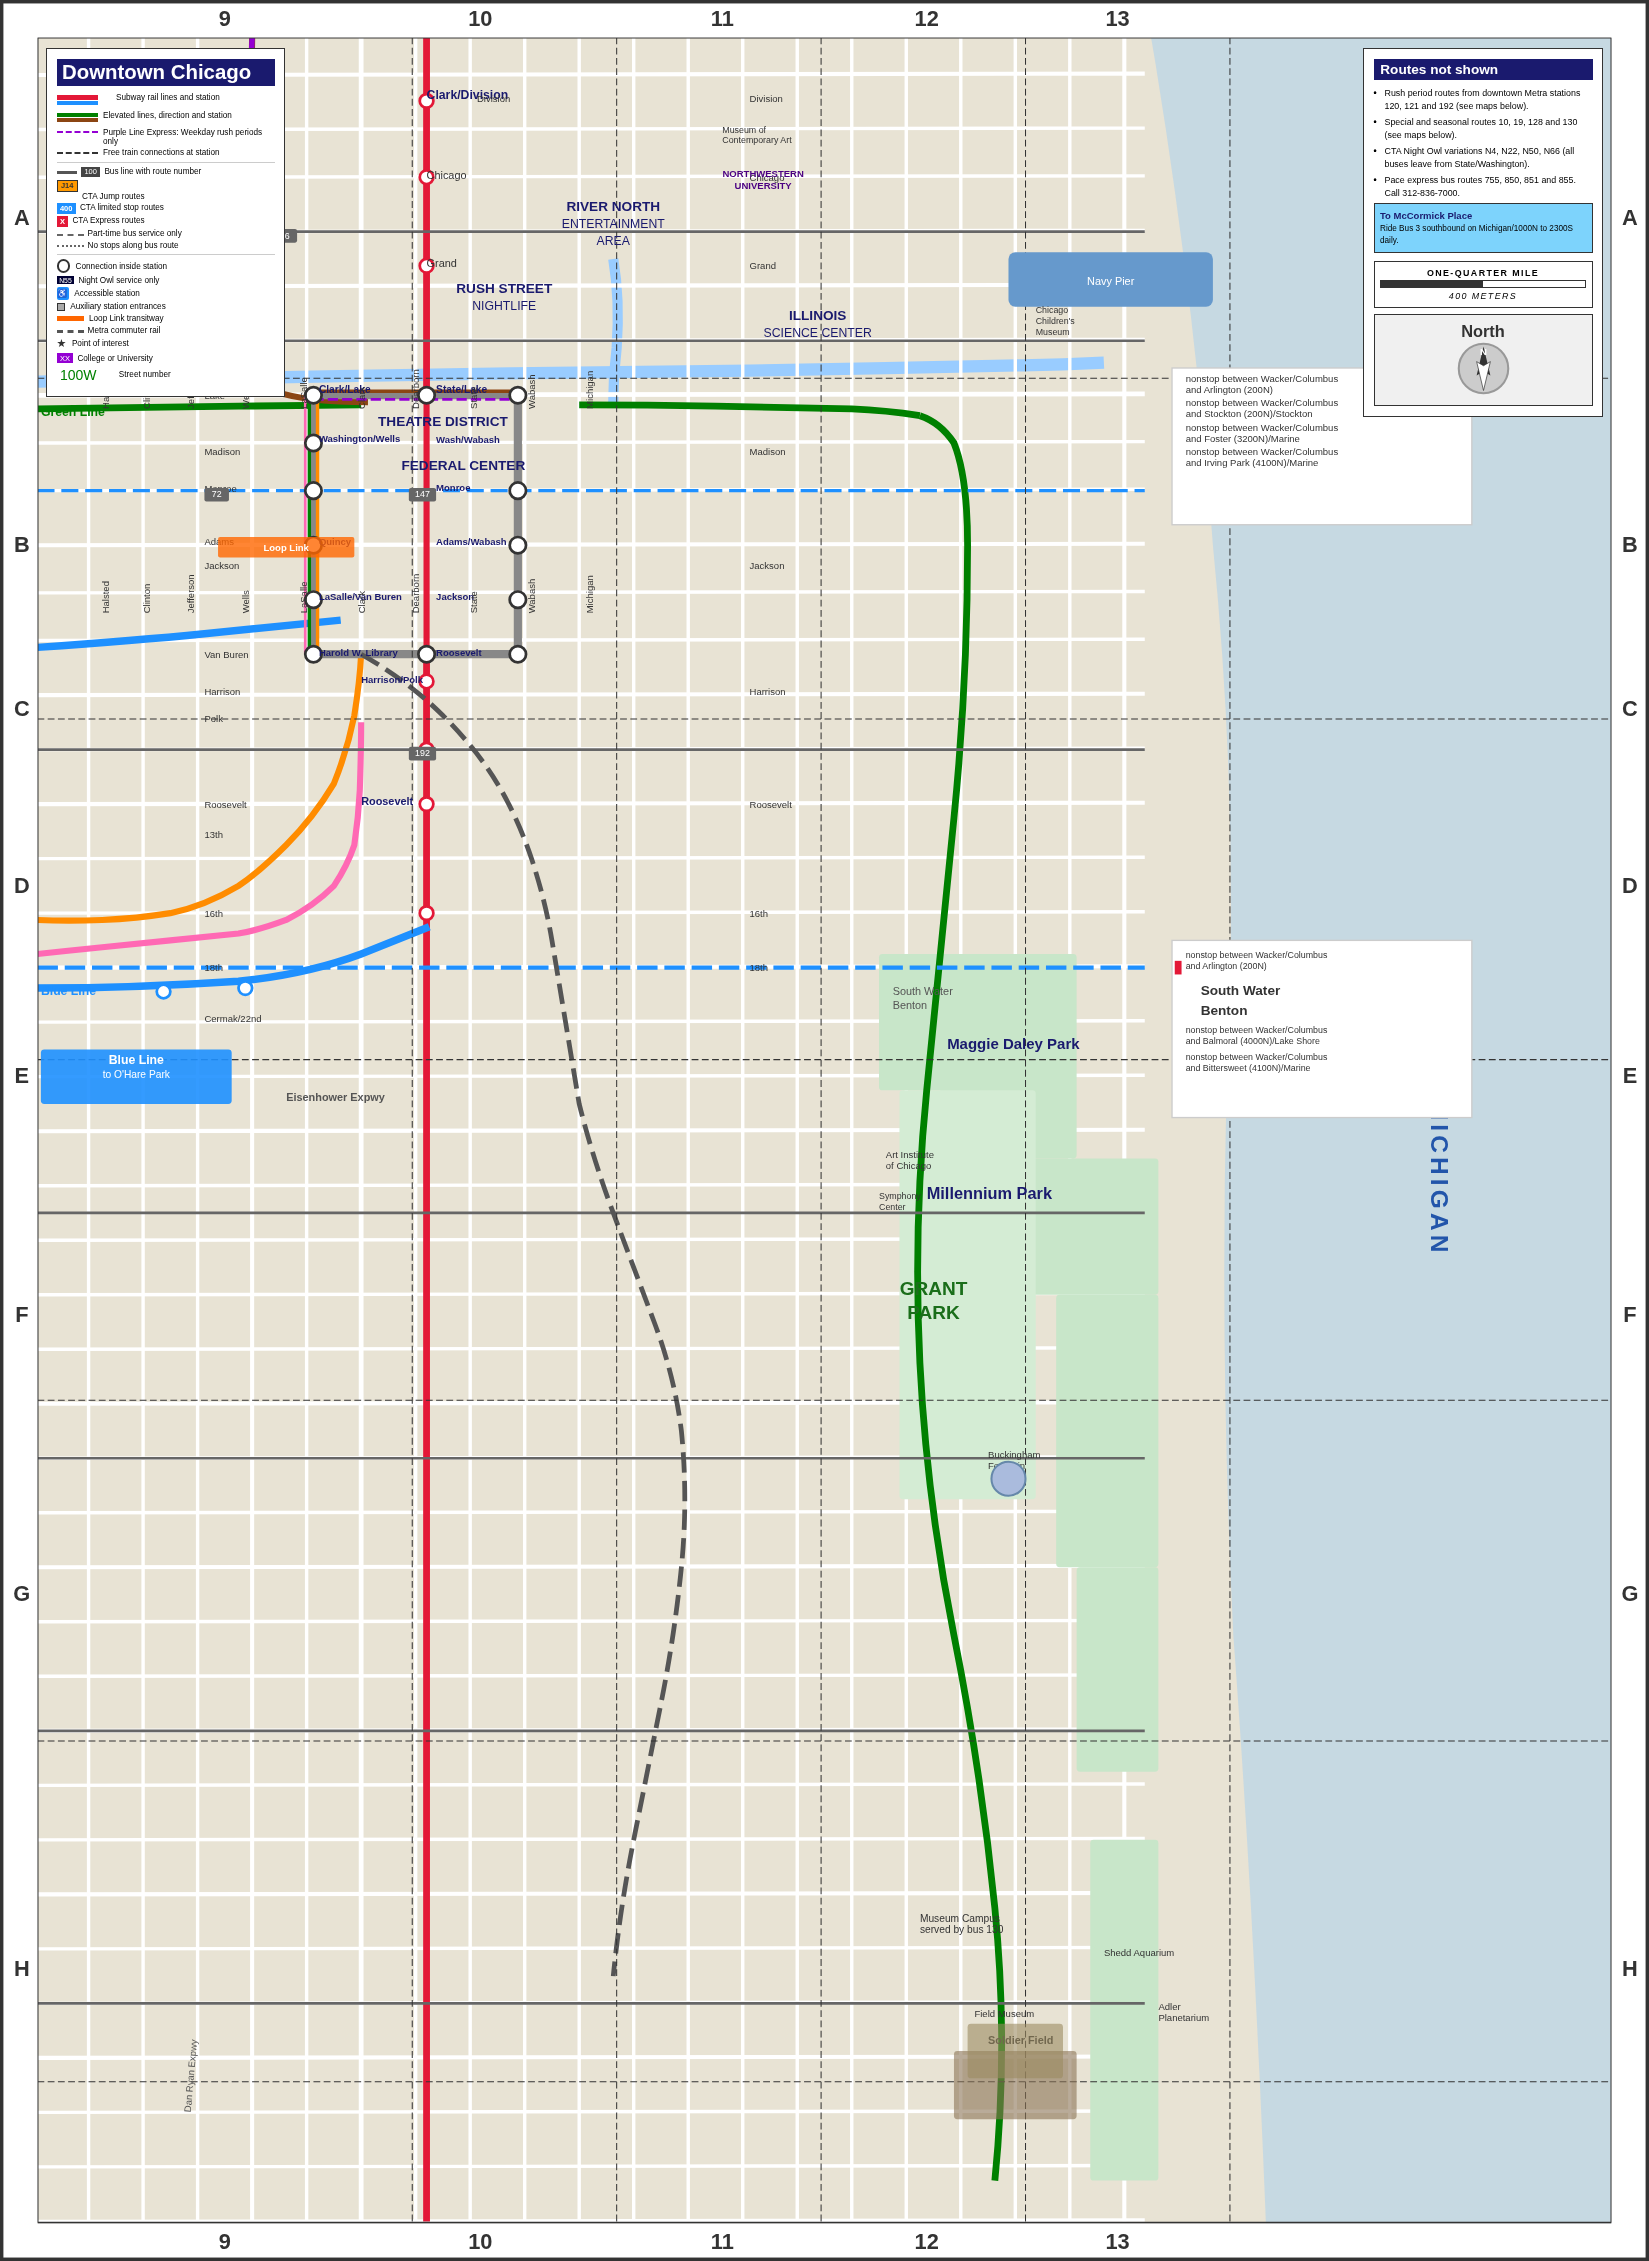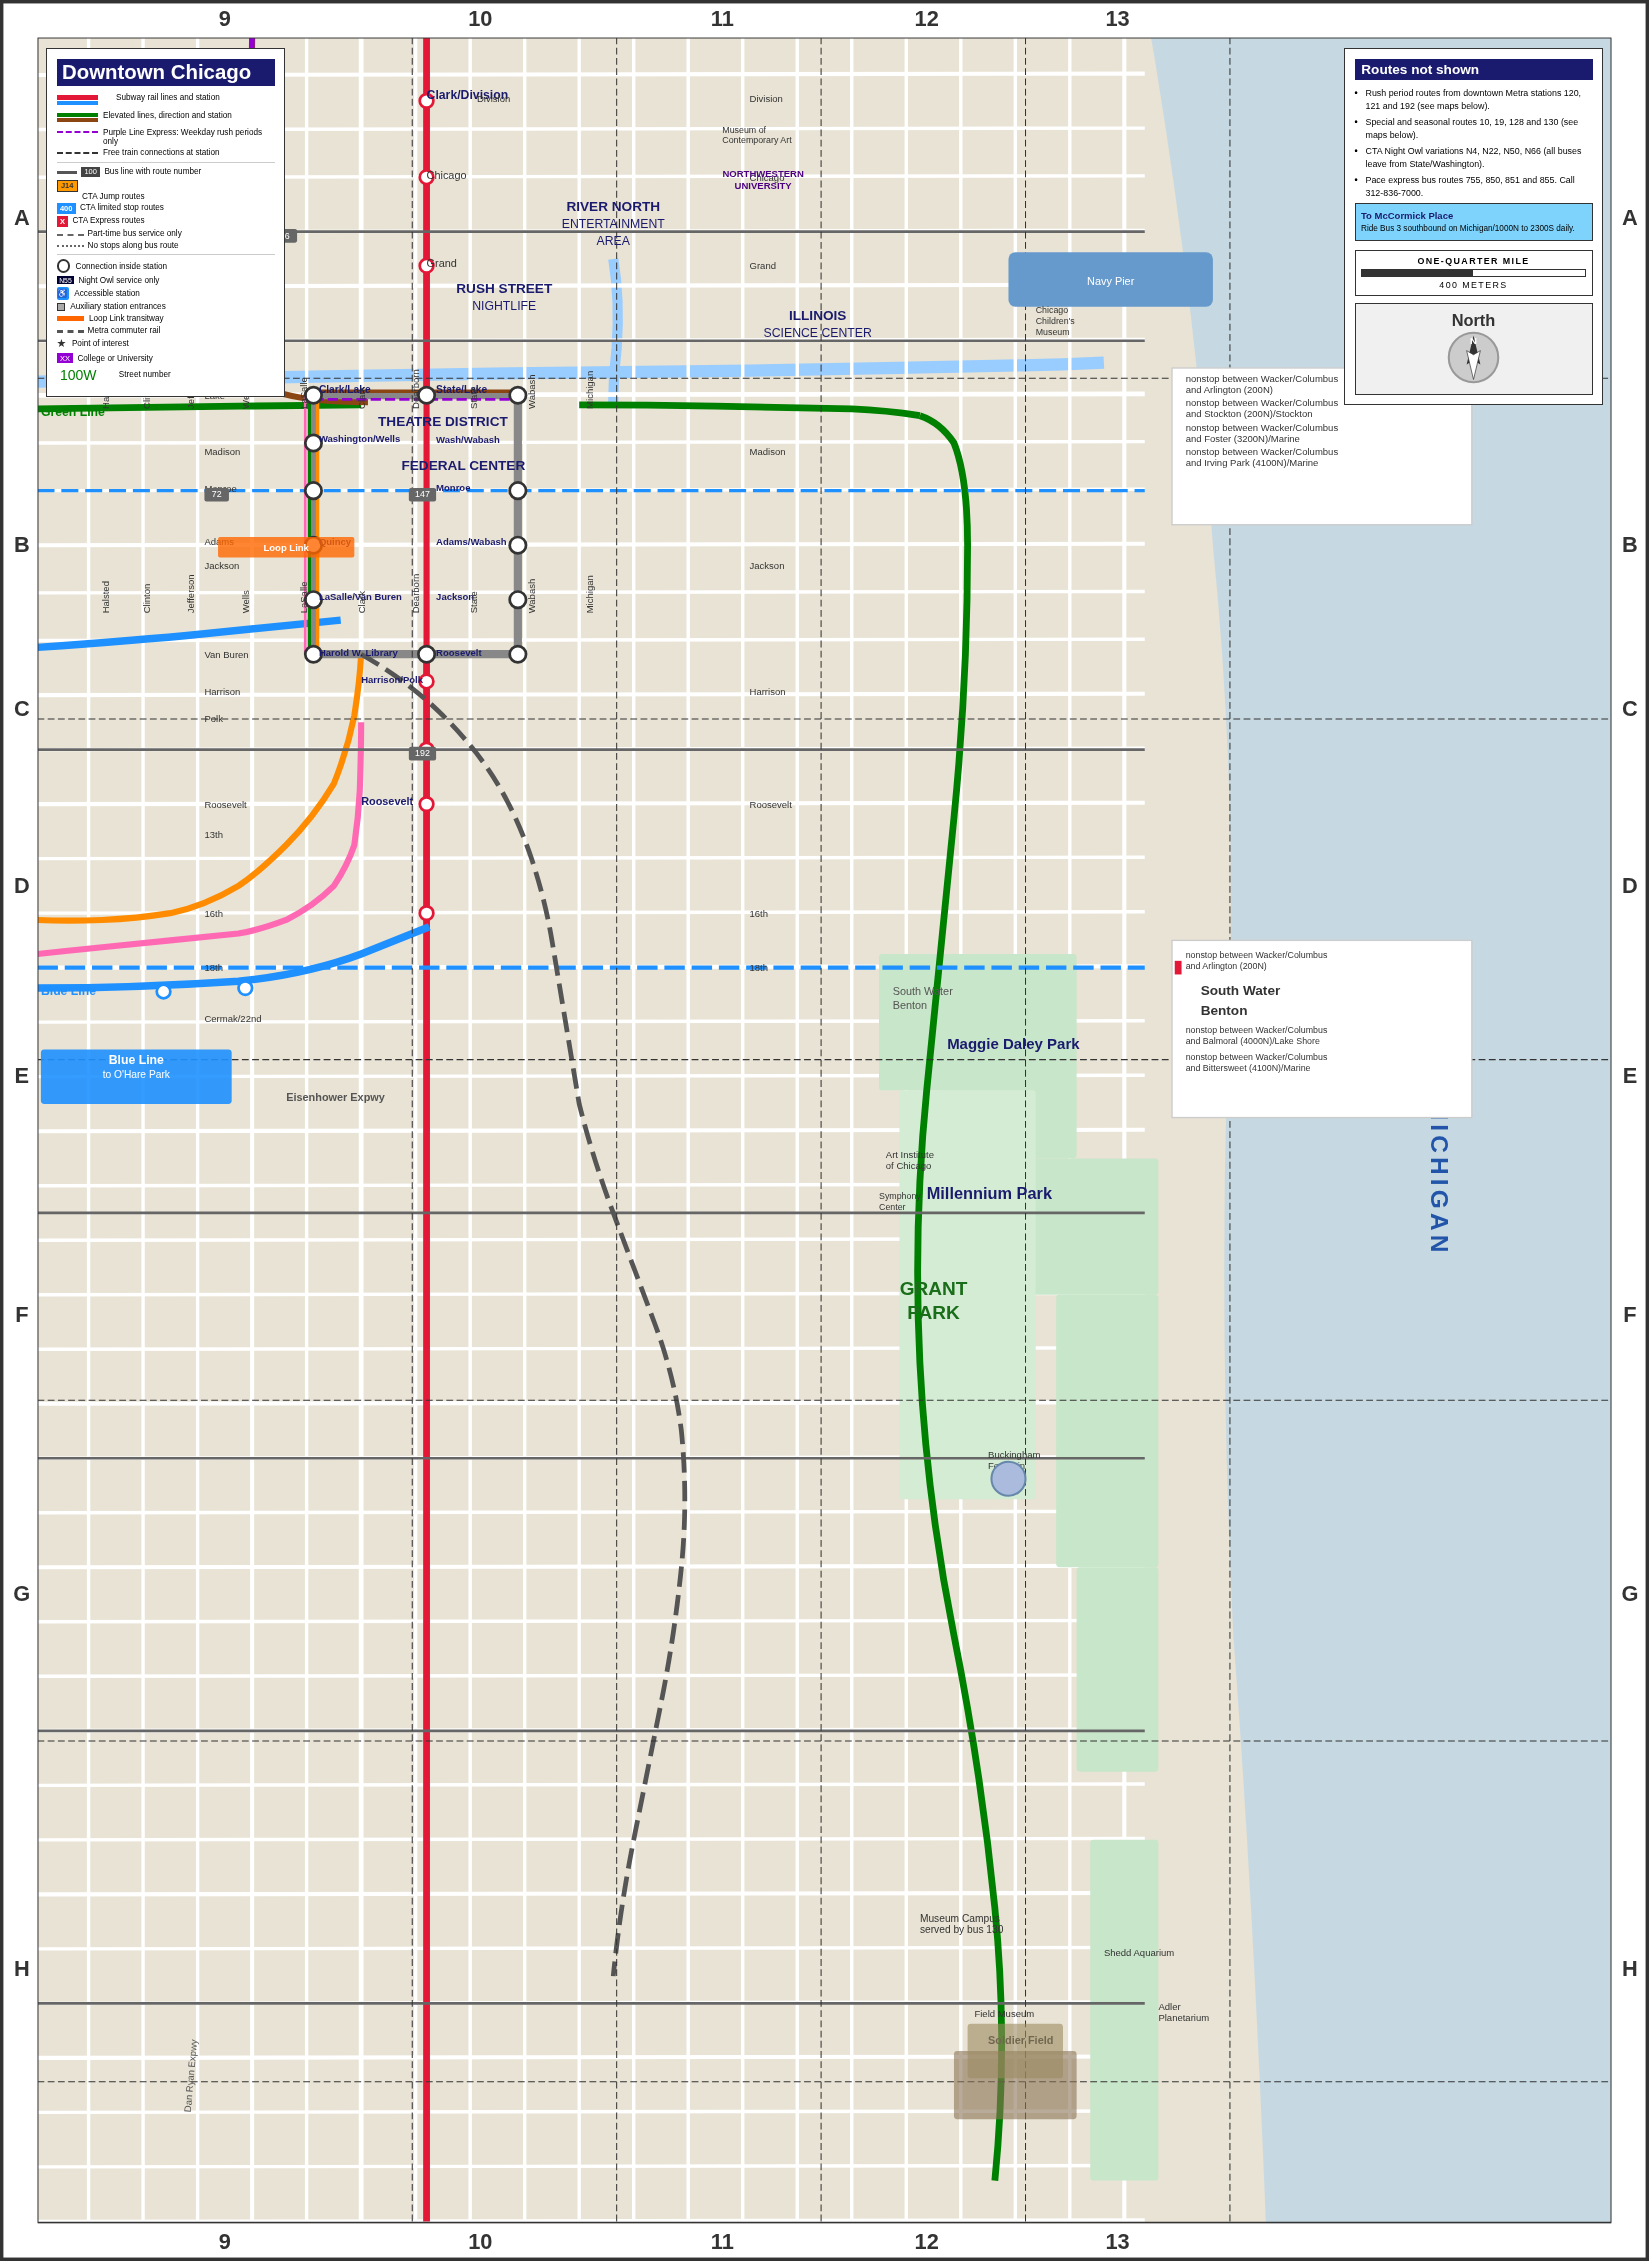--- a/index.html
+++ b/index.html
@@ -657,21 +657,21 @@
       <div style="background:#9400D3; color:white; font-size:7.5px; padding:0.7px 3.4px; margin-right:4.1px; flex-shrink:0;">XX</div>
       <span style="font-size:8.2px;">College or University</span>
     </div>
 
     <div style="display:flex; margin-bottom:2.7px; align-items:center;">
       <div style="color:#008000; font-size:14px; font-weight:normal; padding:0.7px 3.4px; margin-right:19px; flex-shrink:0;">100W</div>
       <span style="font-size:8.2px;">Street number</span>
     </div>
   </div>
 
-  <div id="routes-box" style="position:absolute; top:48px; right:46px; background:white; border:1.7px solid #333; padding:9.5px; width:259px; z-index:100;">
+  <div id="routes-box" style="position:absolute; top:48px; right:46px; background:white; border:1.7px solid #333; padding:9.5px; width:240px; z-index:100;">
     <div style="font-size:13.6px; font-weight:bold; background:#1a1a6e; color:white; padding:3.4px 6.8px; margin-bottom:6.8px;">Routes not shown</div>
     <div class="routes-item" style="font-size:8.9px; margin-bottom:4.1px; padding-left:11px; position:relative; line-height:1.4;">
       <span style="position:absolute; left:0;">•</span>
       Rush period routes from downtown Metra stations 120, 121 and 192 (see maps below).
     </div>
     <div class="routes-item" style="font-size:8.9px; margin-bottom:4.1px; padding-left:11px; position:relative; line-height:1.4;">
       <span style="position:absolute; left:0;">•</span>
       Special and seasonal routes 10, 19, 128 and 130 (see maps below).
     </div>
     <div class="routes-item" style="font-size:8.9px; margin-bottom:4.1px; padding-left:11px; position:relative; line-height:1.4;">
@@ -684,21 +684,21 @@
     </div>
 
     <div style="margin-top:2px; border:1px solid #333; padding:5.5px; background:#7dd3fc;">
       <div style="font-size:9.5px; font-weight:bold; color:#1a1a6e; margin-bottom:2.7px;">To McCormick Place</div>
       <div style="font-size:8.2px; line-height:1.4;">Ride Bus 3 southbound on Michigan/1000N to 2300S daily.</div>
     </div>
 
     <div style="margin-top:8.2px; border:1px solid #333; padding:5.5px;">
       <div style="font-size:8.9px; font-weight:bold; text-align:center; letter-spacing:1.4px;">ONE-QUARTER MILE</div>
       <div style="height:8.2px; background:linear-gradient(to right, #333 50%, white 50%); border:0.7px solid #333; margin:2.7px 0;"></div>
-      <div style="font-size:8.9px; text-align:center; letter-spacing:1.4px;">400 METERS</div>
+      <div style="font-size:8.9px; text-align:center; letter-spacing:1.4px;font-style:italic;">400 METERS</div>
     </div>
 
     <div style="margin-top:6.8px; text-align:center; border:1px solid #333; padding:6.8px; background:#f0f0f0;">
       <div style="font-size:16.4px; font-weight:bold; color:#333;">North</div>
       <svg width="55" height="55" viewBox="0 0 80 80">
         <circle cx="40" cy="40" r="36" fill="#ccc" stroke="#999" stroke-width="3"></circle>
         <polygon points="40,8 30,50 40,44 50,50" fill="#333"></polygon>
         <polygon points="40,72 30,30 40,36 50,30" fill="white" stroke="#333" stroke-width="1"></polygon>
         <text x="40" y="20" text-anchor="middle" font-size="14" font-weight="bold" fill="white">N</text>
       </svg>

